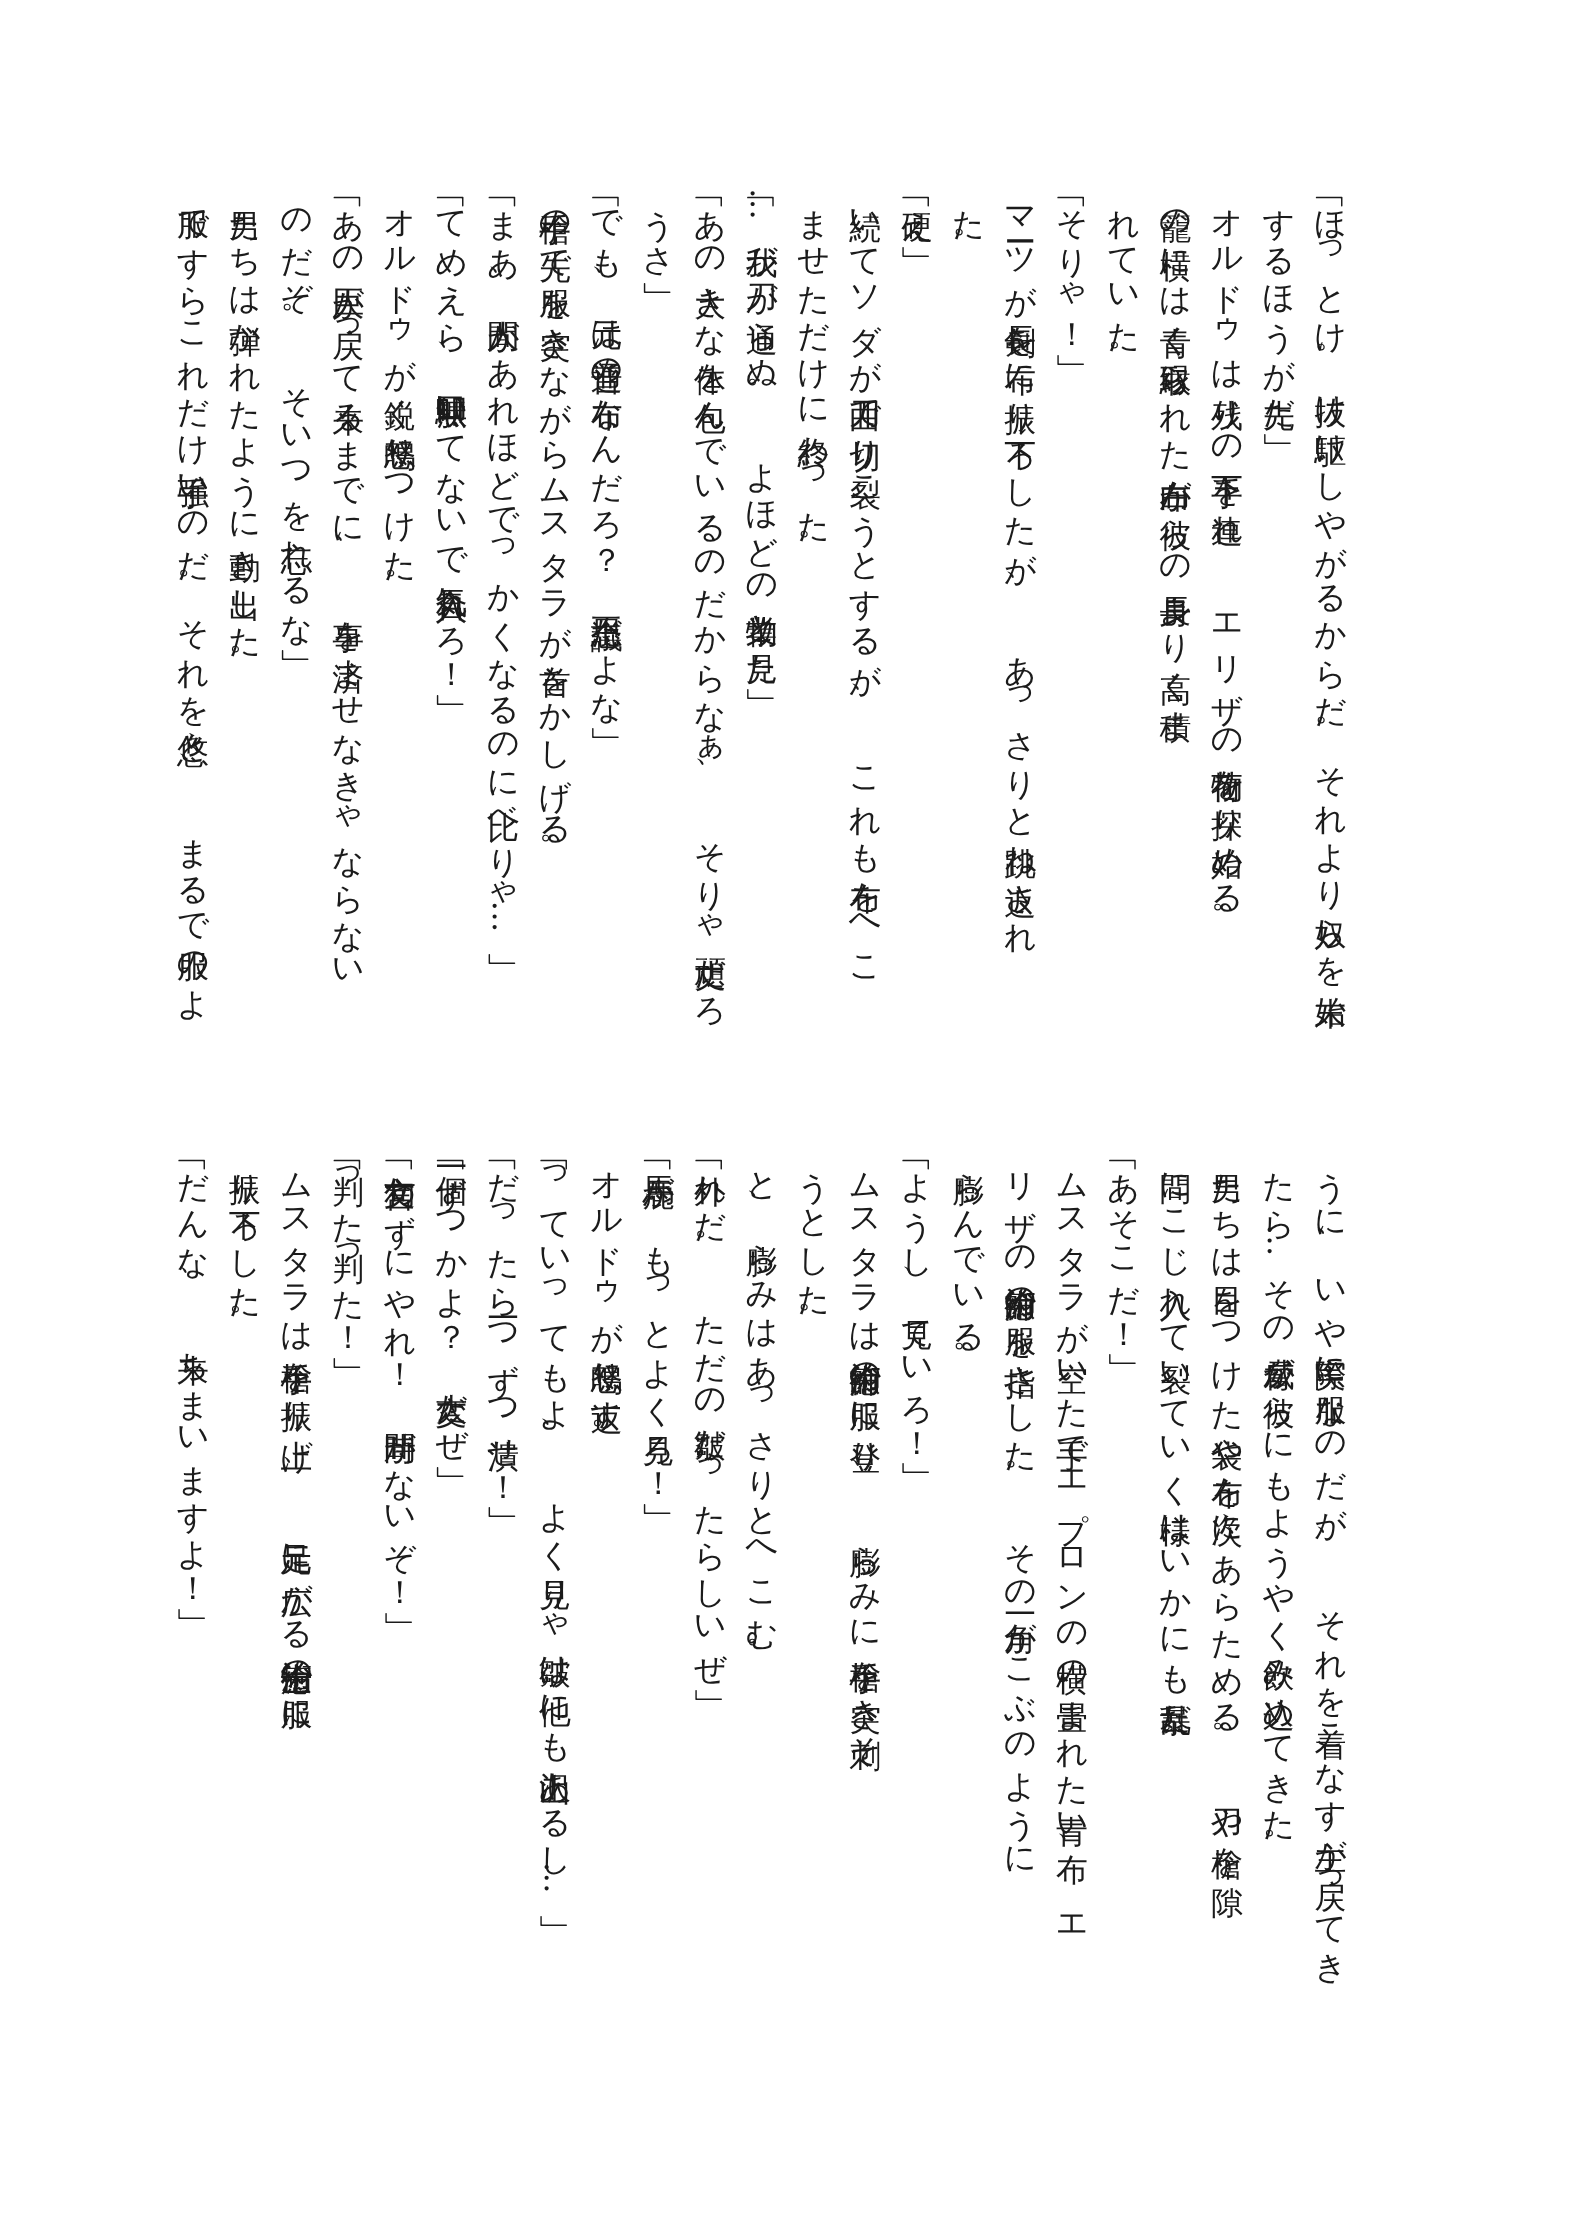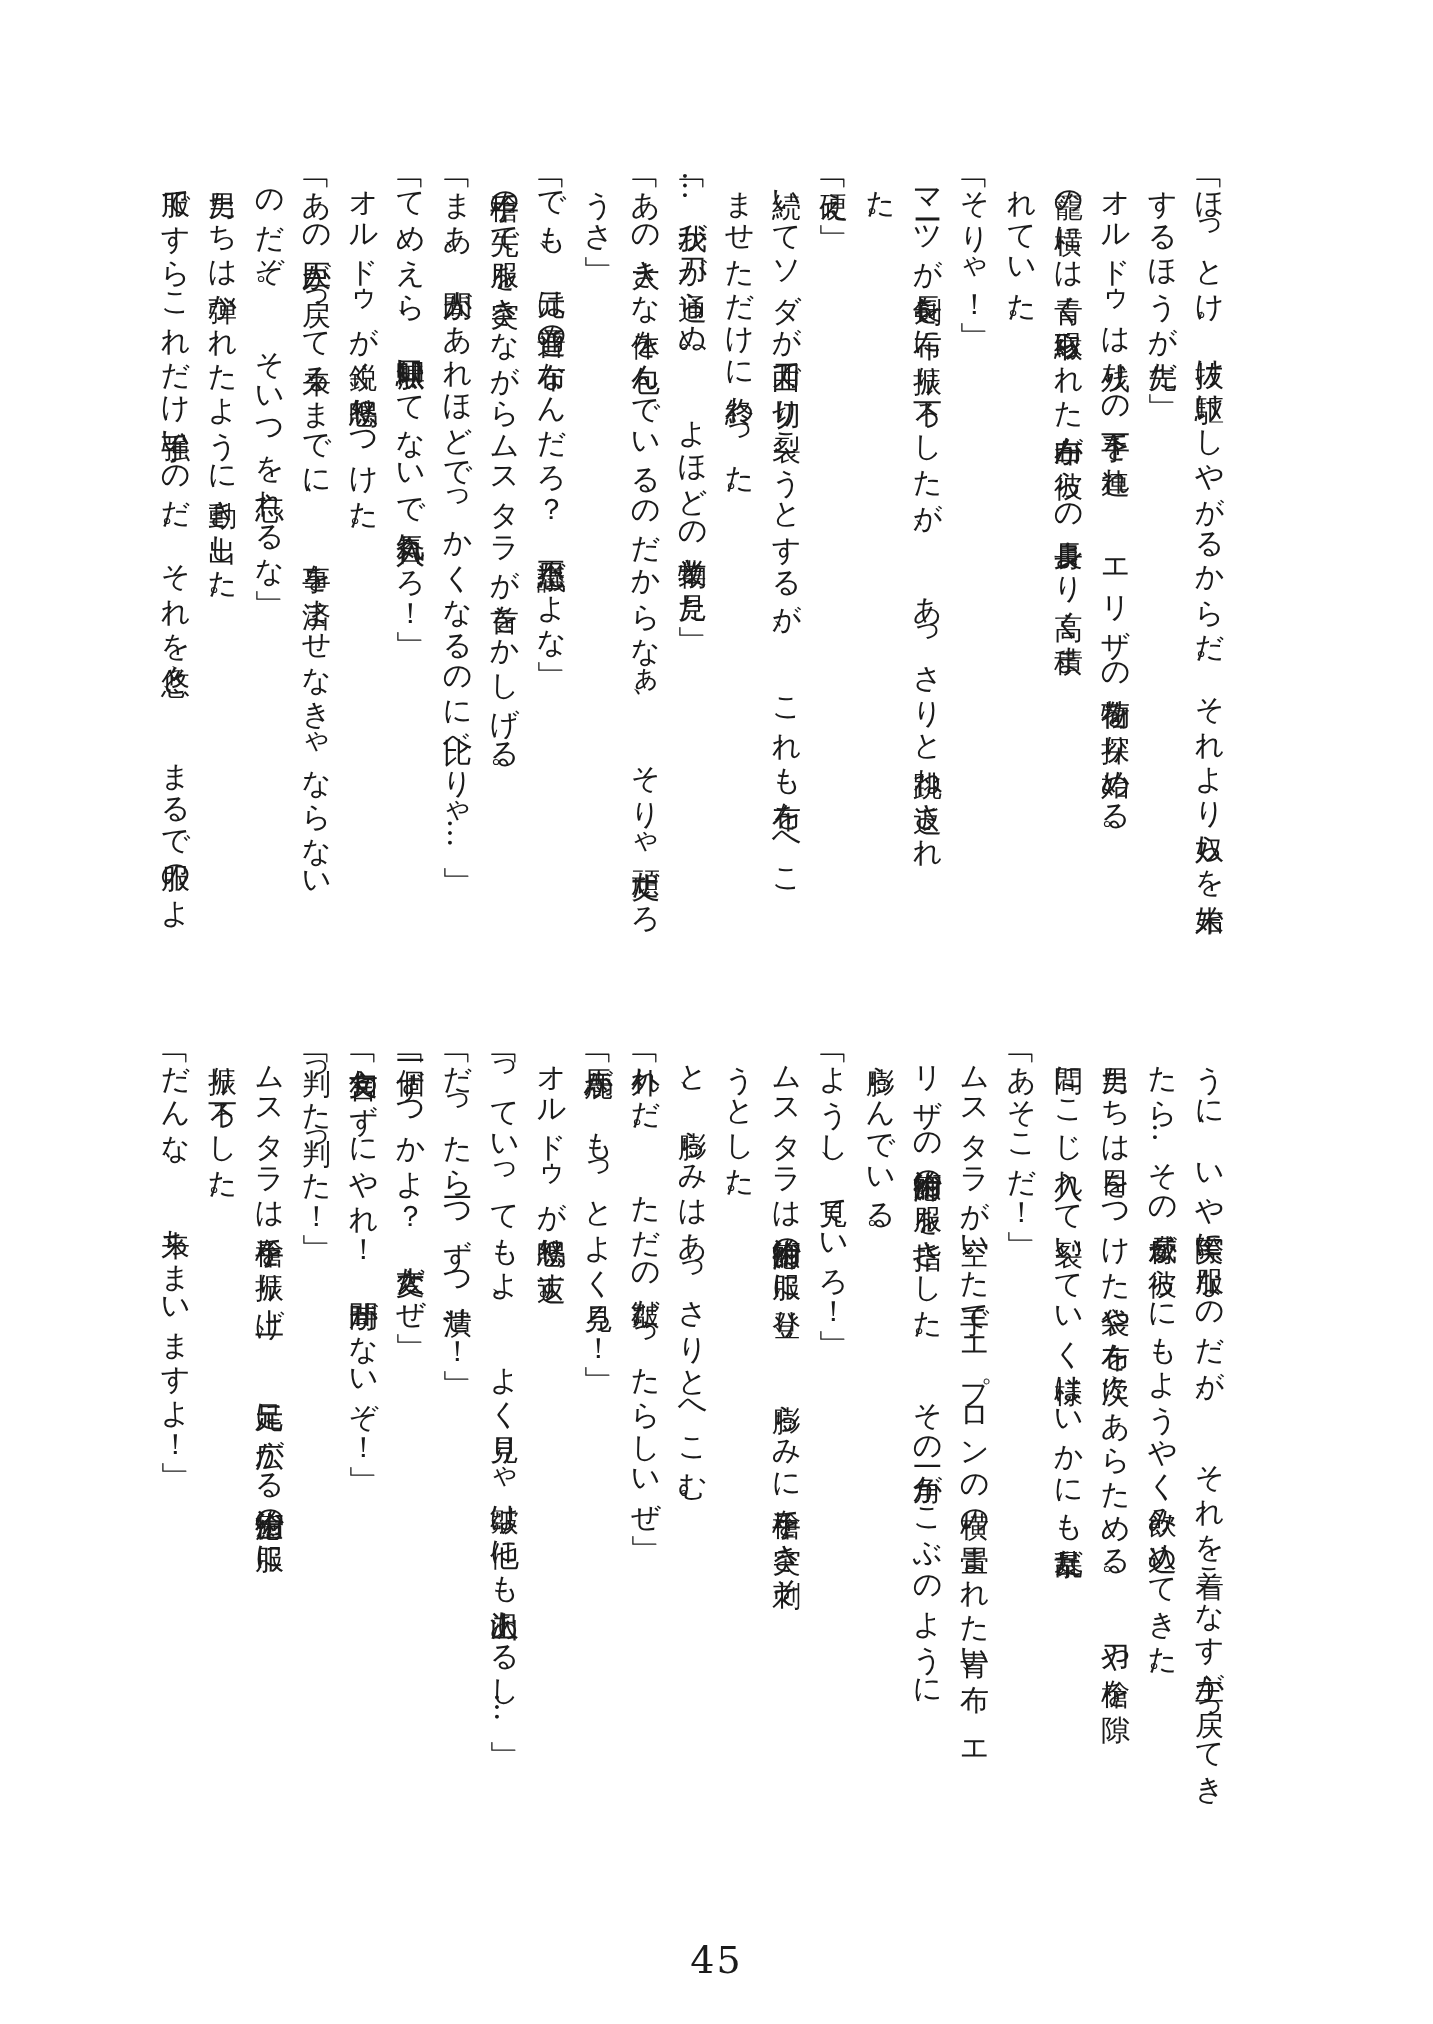--- a/index.html
+++ b/index.html
@@ -100,15 +100,14 @@
     <p>「っていってもよ、　よく見りゃ皺は他にも沢山あるし…」</p>
     <p>「だったら一つずつ潰せ！」</p>
     <p>「一個ずつかよ？　大変だぜ」</p>
     <p>「文句言わずにやれ！　時間がないぞ！」</p>
     <p>「判った判った！」</p>
     <p>ムスタラは手槍を振り上げ、　足元に広がる治癒術士の服に</p>
     <p>振り下ろした。</p>
     <p>「だんな、　来ちまいますよ！」</p>
   </div>
 
-  <div class="page-number">45</div>
 
 </div>
 
 </body></html>

